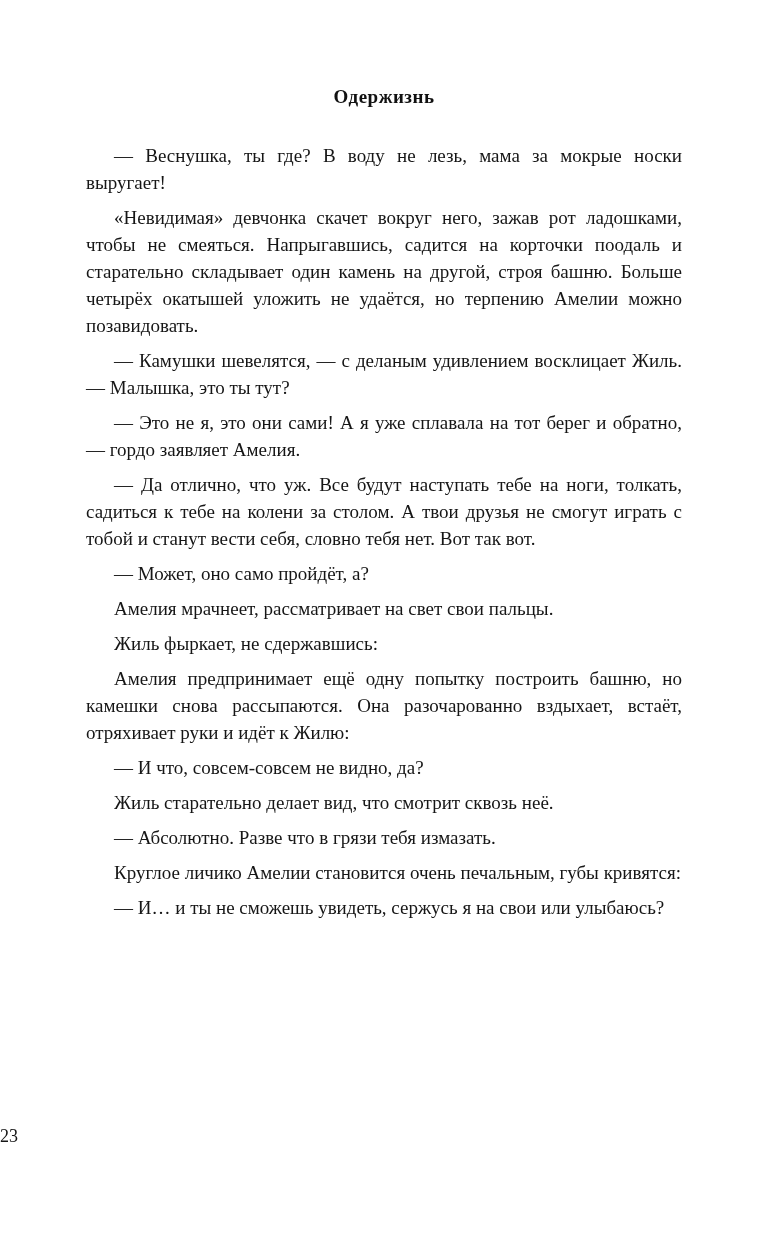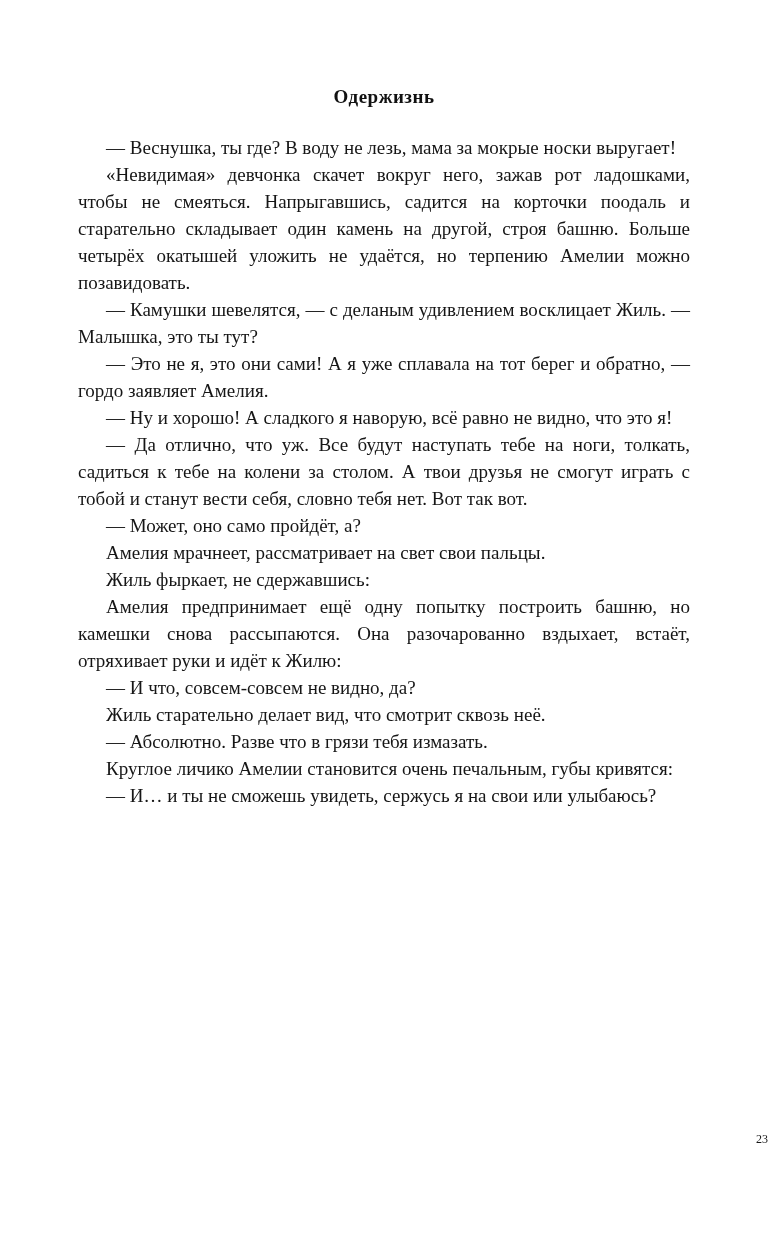--- a/index.html
+++ b/index.html
@@ -28,51 +28,50 @@
     letter-spacing: 0.5px;
     color: #111111;
   }
   .text-block {
     position: absolute;
     top: 134px;
     left: 78px;
     width: 612px;
   }
   .text-block p {
-    margin: 0;
+    margin: 8px;
     padding: 0;
     font-size: 19px;
     line-height: 27px;
     text-indent: 28px;
     text-align: justify;
     color: #161616;
   }
   .page-number {
     position: absolute;
     bottom: 93px;
     left: 0;
     width: 100%;
-    text-align: right;
-    font-size: 12px;
+    text-align: left;
+    font-size: 18px;
     color: #161616;
   }
 </style>
 </head>
 <body>
 
 <div class="page">
 
   <div class="running-head">Одержизнь</div>
 
   <div class="text-block">
     <p>— Веснушка, ты где? В воду не лезь, мама за мокрые носки выругает!</p>
     <p>«Невидимая» девчонка скачет вокруг него, зажав рот ладошками, чтобы не смеяться. Напрыгавшись, садится на корточки поодаль и старательно складывает один камень на другой, строя башню. Больше четырёх окатышей уложить не удаётся, но терпению Амелии можно позавидовать.</p>
     <p>— Камушки шевелятся, — с деланым удивлением восклицает Жиль. — Малышка, это ты тут?</p>
     <p>— Это не я, это они сами! А я уже сплавала на тот берег и обратно, — гордо заявляет Амелия.</p>
-    <p>— Ну и хорошо! А сладкого я наворую, всё равно не видно, что это я!</p>
     <p>— Да отлично, что уж. Все будут наступать тебе на ноги, толкать, садиться к тебе на колени за столом. А твои друзья не смогут играть с тобой и станут вести себя, словно тебя нет. Вот так вот.</p>
     <p>— Может, оно само пройдёт, а?</p>
     <p>Амелия мрачнеет, рассматривает на свет свои пальцы.</p>
     <p>Жиль фыркает, не сдержавшись:</p>
     <p>Амелия предпринимает ещё одну попытку построить башню, но камешки снова рассыпаются. Она разочарованно вздыхает, встаёт, отряхивает руки и идёт к Жилю:</p>
     <p>— И что, совсем-совсем не видно, да?</p>
     <p>Жиль старательно делает вид, что смотрит сквозь неё.</p>
     <p>— Абсолютно. Разве что в грязи тебя измазать.</p>
     <p>Круглое личико Амелии становится очень печальным, губы кривятся:</p>
     <p>— И… и ты не сможешь увидеть, сержусь я на свои или улыбаюсь?</p>

